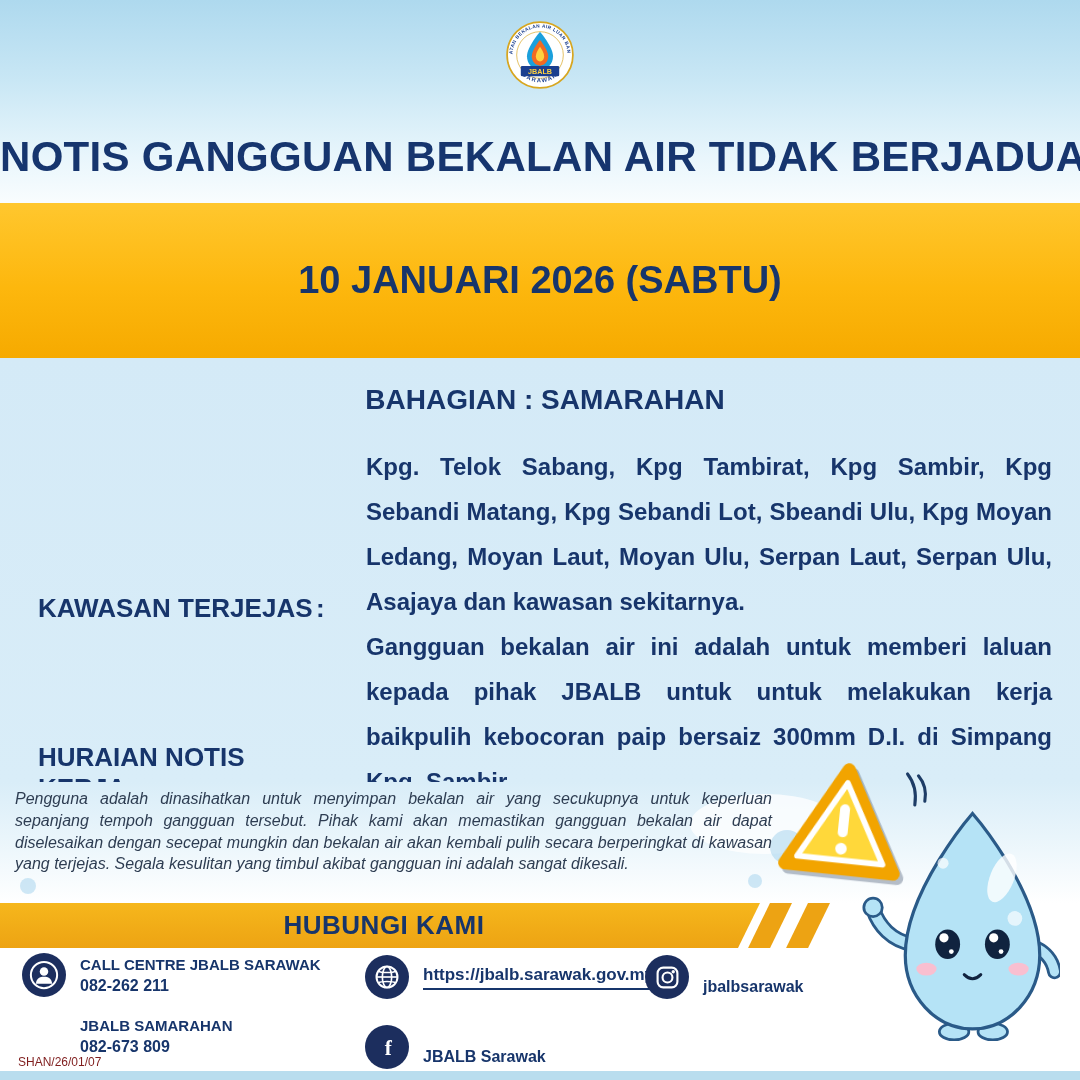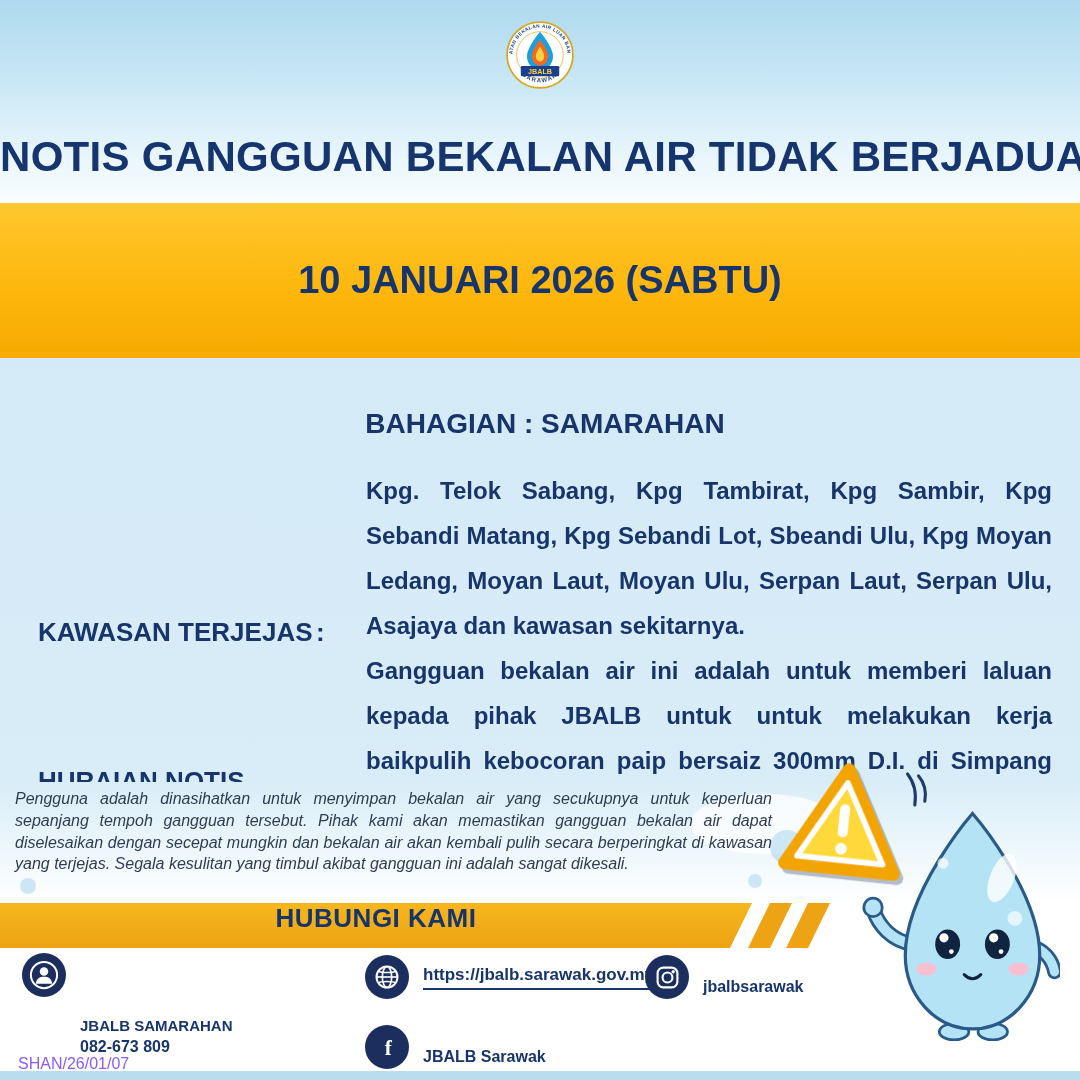--- a/index.html
+++ b/index.html
@@ -17,54 +17,54 @@
   
   .banner{position:absolute;top:203px;left:0;width:1080px;height:155px;
     background:linear-gradient(180deg,#ffc72e 0%,#fdb70d 55%,#f6aa00 100%);
     display:flex;flex-direction:column;justify-content:center;align-items:center;gap:6px;}
   .banner .line{font-size:38px;font-weight:bold;color:#17356b;}
 
   
   .content-band{position:absolute;top:358px;left:0;width:1080px;height:424px;
     background:linear-gradient(180deg,#d4eaf7 0%,#d9edf8 100%);box-sizing:border-box;padding:26px 28px 0 38px;}
   .location-row{display:flex;justify-content:center;gap:48px;margin-bottom:28px;
-    font-size:28px;font-weight:bold;color:#17356b;margin-top:24px;}
+    font-size:28px;font-weight:bold;color:#17356b;}
   .detail-row{display:flex;align-items:flex-end;}
   .detail-label{width:278px;flex:none;font-size:26px;font-weight:bold;color:#17356b;padding-top:9px;}
   .detail-colon{width:50px;flex:none;font-size:26px;font-weight:bold;color:#17356b;padding-top:9px;}
   .detail-text{flex:1;font-size:24px;font-weight:bold;color:#17356b;text-align:justify;line-height:45px;}
 
   
   .splash-band{position:absolute;top:782px;left:0;width:1080px;height:121px;
     background:linear-gradient(180deg,#d9edf8 0%,#e9f5fb 45%,#ffffff 100%);}
   .bubble{position:absolute;border-radius:50%;background:rgba(150,205,235,.45);}
   .bubble.w{background:rgba(255,255,255,.75);}
   .disclaimer{position:absolute;top:6px;left:15px;width:757px;font-size:16px;font-style:italic;
     color:#2e3d52;line-height:21.8px;text-align:justify;}
 
   
   .contact-section{position:absolute;top:903px;left:0;width:1080px;height:168px;background:#ffffff;}
   .hubungi-bar{position:absolute;top:0;left:0;width:752px;height:45px;
     background:linear-gradient(180deg,#f6b71c,#eda313);
     clip-path:polygon(0 0,100% 0,calc(100% - 22px) 100%,0 100%);
-    display:flex;justify-content:center;}
+    display:flex;align-items:center;justify-content:center;padding-left:8px;}
   .hubungi-bar span{font-size:26px;font-weight:bold;color:#17356b;letter-spacing:.5px;}
   .stripe{position:absolute;top:0;height:45px;background:#eda313;transform:skewX(-26deg);transform-origin:top left;}
   .stripe1{left:770px;width:22px;}
   .stripe2{left:808px;width:22px;}
 
   .contact-item{position:absolute;display:flex;align-items:center;gap:14px;}
   .icon-circle{width:44px;height:44px;border-radius:50%;background:#1c2e5e;
     display:flex;align-items:center;justify-content:center;flex:none;}
   .c-label{font-size:15px;font-weight:bold;color:#17356b;line-height:21px;}
   .c-phone{font-size:16px;font-weight:bold;color:#17356b;line-height:21px;}
   .c-web{font-size:17px;font-weight:bold;color:#17356b;border-bottom:2px solid #17356b;padding-bottom:3px;}
   .c-social{font-size:16px;font-weight:bold;color:#17356b;margin-top:20px;}
 
-  .ref-number{position:absolute;left:18px;top:152px;font-size:16px;color:#8b5cf6;}
+  .ref-number{position:absolute;left:18px;top:152px;font-size:12px;color:#7f1d1d;}
   .bottom-strip{position:absolute;left:0;top:1071px;width:1080px;height:9px;background:#b9ddee;}
 
   
   .triangle-sign{position:absolute;left:778px;top:758px;transform:rotate(6deg);
     filter:drop-shadow(4px 4px 0 rgba(23,43,77,.30));}
   .motion-lines{position:absolute;left:893px;top:770px;}
   .mascot{position:absolute;left:862px;top:806px;}
 </style>
 </head>
 <body>
@@ -137,20 +137,24 @@
     <div class="stripe stripe2"></div>
 
     <div class="contact-item" style="left:22px;top:50px;">
       <div class="icon-circle">
         <svg viewBox="0 0 24 24" width="30" height="30">
           <circle cx="12" cy="12" r="10.5" fill="none" stroke="#ffffff" stroke-width="1.6"></circle>
           <circle cx="12" cy="9.2" r="3.4" fill="#ffffff"></circle>
           <path d="M5.5,19 C5.8,14.8 8.6,13.4 12,13.4 C15.4,13.4 18.2,14.8 18.5,19 Z" fill="#ffffff"></path>
         </svg>
       </div>
+      <div>
+        <div class="c-label">CALL CENTRE JBALB SARAWAK</div>
+        <div class="c-phone">082-262 211</div>
+      </div>
     </div>
 
     <div class="contact-item" style="left:80px;top:112px;justify-content:center;">
       <div>
         <div class="c-label">JBALB SAMARAHAN</div>
         <div class="c-phone">082-673 809</div>
       </div>
     </div>
 
     <div class="contact-item" style="left:365px;top:52px;">

